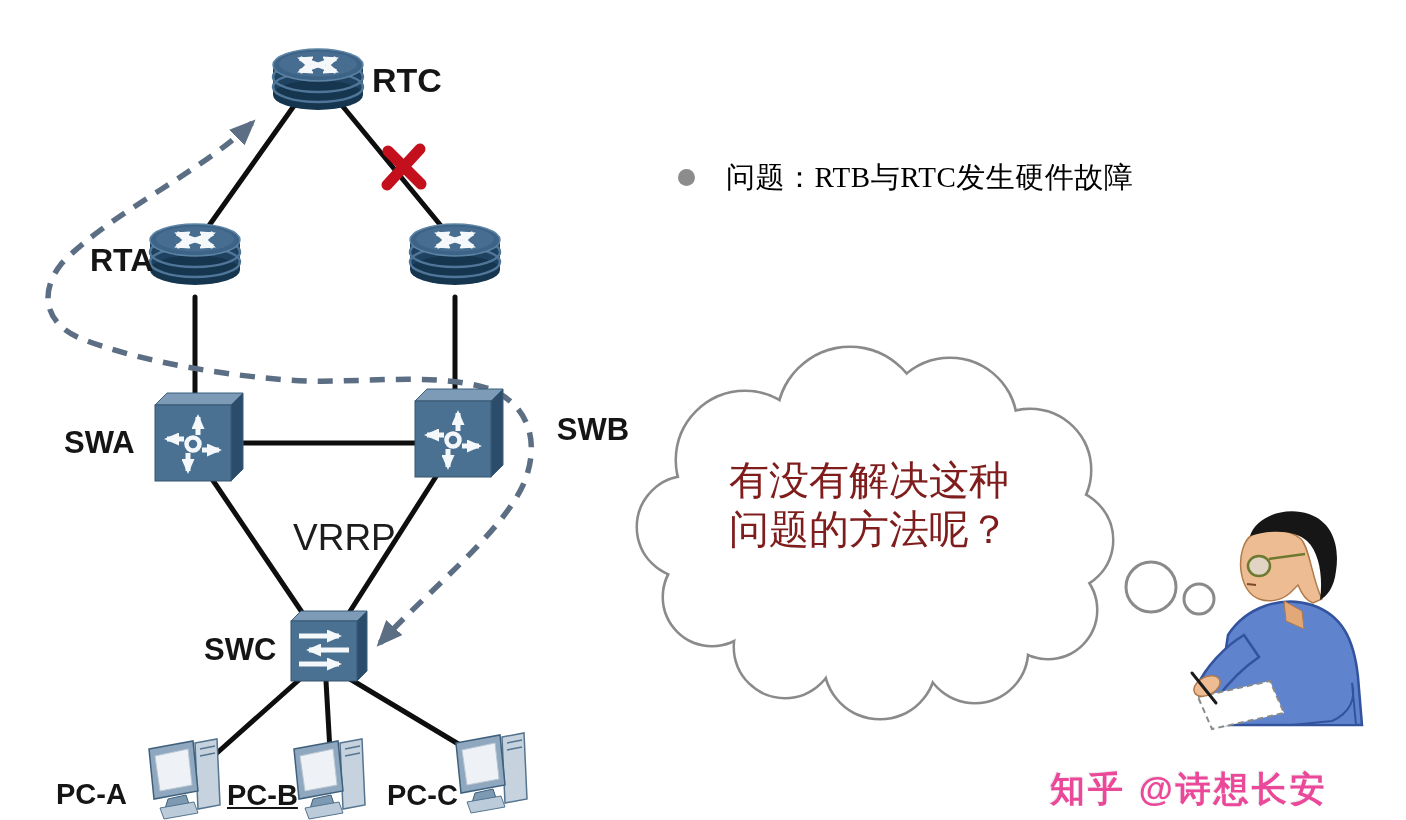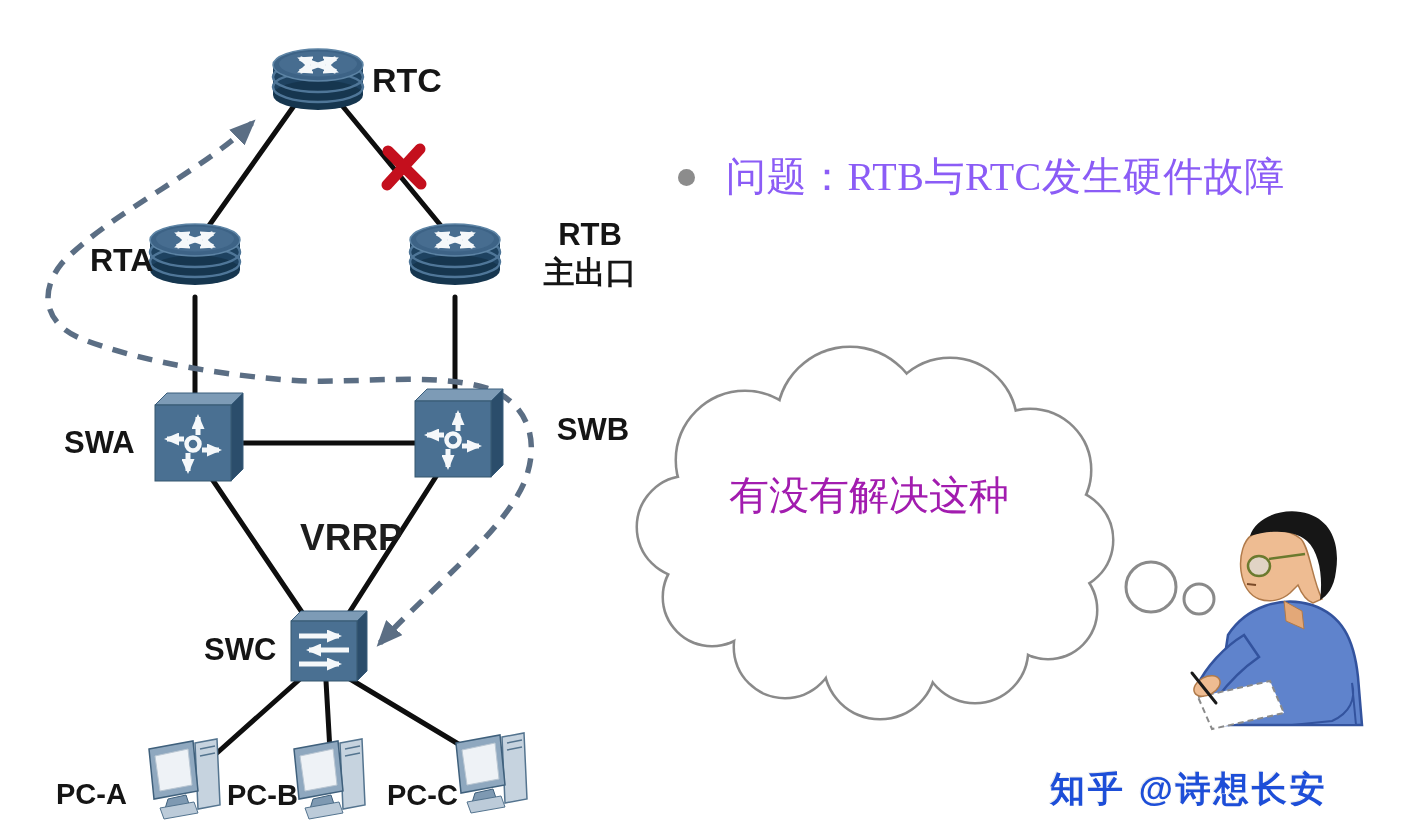--- a/index.html
+++ b/index.html
@@ -6,32 +6,32 @@
   .stage{position:relative;width:1406px;height:820px;background:#ffffff;overflow:hidden;
          font-family:"Liberation Sans","DejaVu Sans",sans-serif;margin-top:35px;}
   svg.layer{position:absolute;left:0;top:0;width:1406px;height:820px;}
   .lbl{position:absolute;font-weight:bold;color:#151515;white-space:nowrap;line-height:1.15;}
   .lbl-rtc{left:372px;top:26px;font-size:34px;}
   .lbl-rta{left:90px;top:207px;font-size:32px;}
   .lbl-block{position:absolute;text-align:center;font-weight:bold;color:#151515;line-height:38px;white-space:nowrap;}
   .lbl-rtb{left:525px;top:181px;width:130px;font-size:31px;}
   .lbl-swa{left:64px;top:390px;font-size:31px;}
   .lbl-swb{left:528px;top:376px;width:130px;font-size:31px;}
-  .lbl-vrrp{left:300px;top:482px;font-size:37px;font-weight:700;color:#1d1d1d;position:absolute;white-space:nowrap;}
+  .lbl-vrrp{left:293px;top:482px;font-size:37px;font-weight:400;color:#1d1d1d;position:absolute;white-space:nowrap;}
   .lbl-swc{left:204px;top:597px;font-size:31px;}
   .lbl-pca{left:56px;top:743px;font-size:29px;}
-  .lbl-pcb{left:227px;top:744px;font-size:29px;}
+  .lbl-pcb{left:227px;top:744px;font-size:29px;text-decoration:underline;}
   .lbl-pcc{left:387px;top:744px;font-size:29px;}
   .bullet-dot{position:absolute;left:678px;top:134px;width:17px;height:17px;border-radius:50%;background:#8c8c8c;}
-  .bullet-text{position:absolute;left:726px;top:106px;font-size:40px;line-height:72px;color:#8b5cf6;
+  .bullet-text{position:absolute;left:726px;top:106px;font-size:29px;line-height:72px;color:#000000;
                font-family:"Liberation Serif","DejaVu Serif",serif;letter-spacing:.5px;white-space:nowrap;}
-  .cloud-text{position:absolute;left:729px;top:436px;font-size:40px;line-height:49px;color:#a21caf;
-              font-family:Liberation Serif, serif;white-space:nowrap;}
+  .cloud-text{position:absolute;left:729px;top:424px;font-size:40px;line-height:49px;color:#7f1d1d;
+              font-family:Liberation Mono, monospace;white-space:nowrap;}
   .watermark{position:absolute;left:1050px;top:731px;font-size:35px;font-weight:600;letter-spacing:3px;
-             color:#1d4ed8;text-shadow:2px 2px 2px #ffffff, -1px -1px 0 rgba(170,170,170,.25);white-space:nowrap;}
+             color:#ec4899;text-shadow:2px 2px 2px #ffffff, -1px -1px 0 rgba(170,170,170,.25);white-space:nowrap;}
 </style>
 </head>
 <body>
 
 <div class="stage">
 
   <svg class="layer" viewBox="0 0 1406 820">
     <defs>
 
       <marker id="aw" markerUnits="userSpaceOnUse" markerWidth="15" markerHeight="13" refX="12" refY="6.5" orient="auto-start-reverse">
@@ -185,37 +185,34 @@
       <path d="M1244 600 C1224 612,1206 632,1197 651 L1217 663 C1229 647,1246 631,1259 622 Z" fill="#5f83cc" stroke="#33539e" stroke-width="2.5"></path>
       <polygon points="1198,662 1270,646 1284,678 1212,694" fill="#ffffff" stroke="#8a8a8a" stroke-width="2" stroke-dasharray="6 4"></polygon>
       <ellipse cx="1207" cy="651" rx="14" ry="9" transform="rotate(-28 1207 651)" fill="#eebc92" stroke="#b07a4a" stroke-width="1.5"></ellipse>
       <line x1="1192" y1="638" x2="1216" y2="668" stroke="#1a1a1a" stroke-width="3" stroke-linecap="round"></line>
       <path d="M1352 648 C1356 664,1350 678,1332 686 L1292 690 L1356 690 Z" fill="#5f83cc" stroke="#33539e" stroke-width="2"></path>
     </g>
   </svg>
 
   <div class="lbl lbl-rtc">RTC</div>
   <div class="lbl lbl-rta">RTA</div>
-  <div class="lbl-block lbl-rtb">
-    <div>RTB</div>
-    <div>主出口</div>
-  </div>
   <div class="lbl lbl-swa">SWA</div>
   <div class="lbl-block lbl-swb">
     <div>SWB</div>
   </div>
   <div class="lbl-vrrp">VRRP</div>
   <div class="lbl lbl-swc">SWC</div>
   <div class="lbl lbl-pca">PC-A</div>
   <div class="lbl lbl-pcb">PC-B</div>
   <div class="lbl lbl-pcc">PC-C</div>
 
   <div class="bullet-dot"></div>
   <div class="bullet-text">
     <div>问题：RTB与RTC发生硬件故障</div>
   </div>
 
   <div class="cloud-text">
     <div>有没有解决这种</div>
+    <div>问题的方法呢？</div>
   </div>
 
   <div class="watermark">知乎 @诗想长安</div>
 </div>
 
 </body></html>

